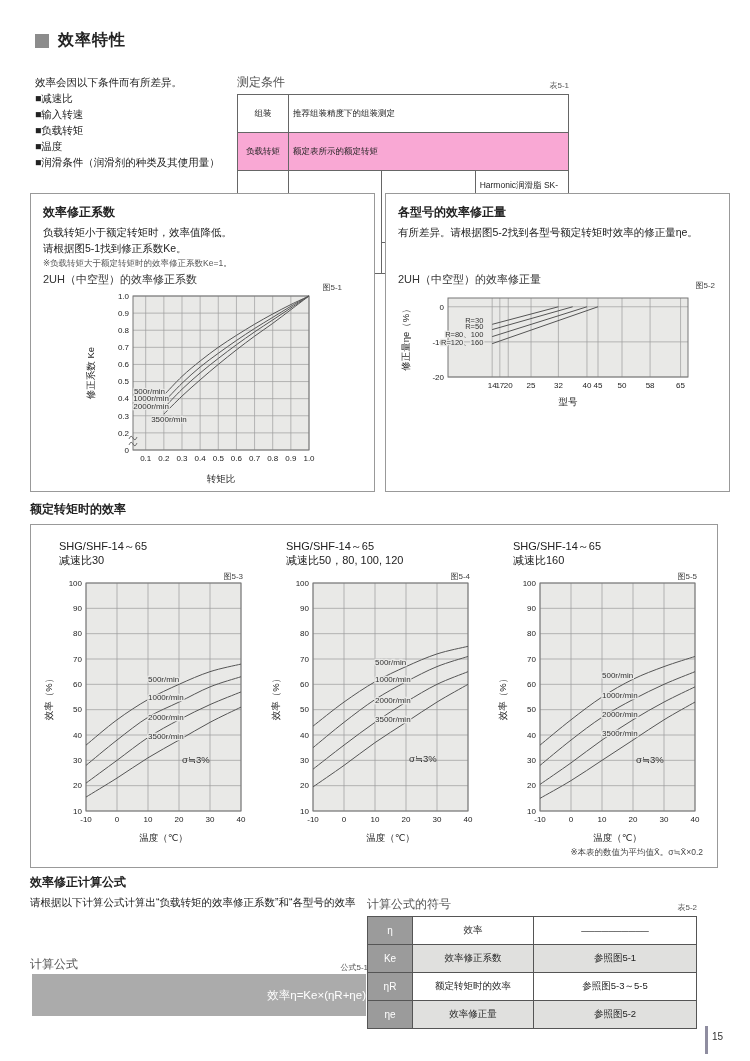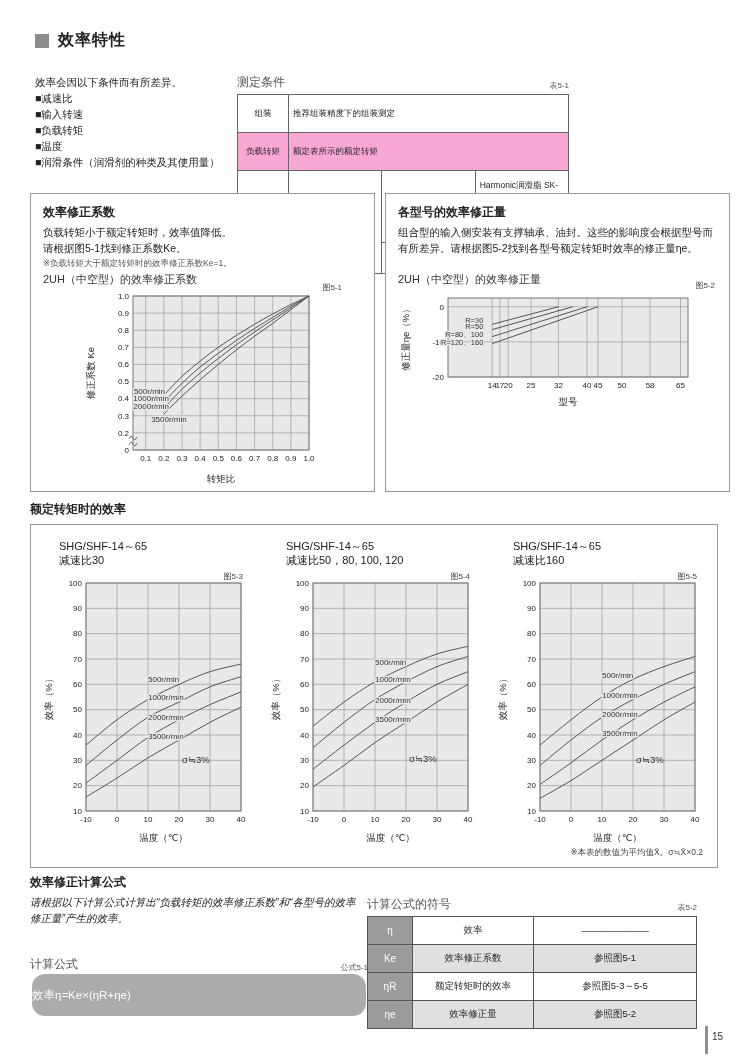--- a/index.html
+++ b/index.html
@@ -32,24 +32,24 @@
   .figtag{position:absolute;font-size:8px;color:#444;}
   svg{position:absolute;overflow:visible;}
   
   .midtitle{position:absolute;left:30px;top:501px;font-size:12px;font-weight:bold;}
   .midbox{position:absolute;left:30px;top:524px;width:686px;height:342px;border:1px solid #999;background:#fff;}
   .cg-head{position:absolute;top:14px;width:190px;font-size:11px;line-height:14px;color:#222;}
   .cg-tag{position:absolute;top:46px;width:184px;text-align:right;font-size:8px;color:#444;}
   .midnote{position:absolute;right:14px;bottom:8px;font-size:8.5px;color:#444;}
   
   .calctitle{position:absolute;left:30px;top:874px;font-size:12px;font-weight:bold;}
-  .calcbody{position:absolute;left:30px;top:894px;font-size:10.5px;line-height:16px;white-space:nowrap;color:#222;font-style:italic;}
+  .calcbody{position:absolute;left:30px;top:894px;font-size:10.5px;line-height:16px;white-space:nowrap;color:#222;}
   .calc-label-row{position:absolute;left:30px;top:956px;width:338px;display:flex;justify-content:space-between;align-items:flex-end;}
   .formulabox{position:absolute;left:32px;top:974px;width:334px;height:42px;background:#ababab;
-              display:flex;align-items:center;justify-content:flex-start;color:#fff;font-size:11.5px;border-radius:13px;}
+              display:flex;align-items:center;justify-content:flex-end;color:#fff;font-size:11.5px;}
   
   .symsec{position:absolute;left:367px;top:896px;width:330px;}
   table.t2{border-collapse:collapse;width:100%;margin-top:3px;font-size:9.5px;table-layout:fixed;}
   table.t2 td{border:1px solid #555;text-align:center;height:27px;padding:0 4px;}
   table.t2 td.sym{background:#9b9b9b;color:#fff;width:36px;font-size:10px;}
   table.t2 td.nm{width:112px;}
   table.t2 tr.alt td.nm,table.t2 tr.alt td.ref{background:#e0e0de;}
   table.t2 .refline{color:#333;letter-spacing:0;}
   
   .pagebar{position:absolute;left:705px;top:1026px;width:3px;height:28px;background:#8f8da0;}
@@ -168,21 +168,20 @@
         <text x="68.14432989690722" y="135.76823875" text-anchor="start" font-size="8" fill="#333" stroke="#e9e9e7" stroke-width="2.5" style="paint-order:stroke">3500r/min</text>
         <text x="138" y="196" text-anchor="middle" font-size="9.5" fill="#222">转矩比</text>
         <text x="11" y="87" text-anchor="middle" font-size="9.5" fill="#222" transform="rotate(-90 11 87)">修正系数 Ke</text>
         <path d="M46 153 q2 -5 4 -1 t4 -1 M46 159 q2 -5 4 -1 t4 -1" fill="none" stroke="#555" stroke-width="0.8"></path>
       </svg>
   </div>
 
   <div class="panel" style="left:385px;top:193px;width:343px;height:297px;">
     <div class="ptitle">各型号的效率修正量</div>
     <div class="pbody">
-      <div>组合型的输入侧安装有支撑轴承、油封。这些的影响度会根据型号而</div>
       <div>有所差异。请根据图5-2找到各型号额定转矩时效率的修正量ηe。</div>
     </div>
     <div class="psub" style="top:78px;">2UH（中空型）的效率修正量</div>
     <div class="figtag" style="right:14px;top:86px;">图5-2</div>
     <svg width="330" height="123" style="left:12px;top:92px;">
         <rect x="50" y="12" width="240" height="79" fill="#e9e9e7"></rect>
         <line x1="94.16" y1="12" x2="94.16" y2="91" stroke="#9c9c9c" stroke-width="0.7"></line>
         <text x="94.16" y="102" text-anchor="middle" font-size="8" fill="#222">14</text>
         <line x1="101.84" y1="12" x2="101.84" y2="91" stroke="#9c9c9c" stroke-width="0.7"></line>
         <text x="101.84" y="102" text-anchor="middle" font-size="8" fill="#222">17</text>
@@ -382,21 +381,20 @@
         <text x="122.5" y="272" text-anchor="middle" font-size="9.5" fill="#222">温度（℃）</text>
         <text x="11" y="128" text-anchor="middle" font-size="9.5" fill="#222" transform="rotate(-90 11 128)">效率（%）</text>
       </svg>
 
     <div class="midnote">※本表的数值为平均值X̄。σ≒X̄×0.2</div>
   </div>
 
   <div class="calctitle">效率修正计算公式</div>
   <div class="calcbody">
     <div>请根据以下计算公式计算出“负载转矩的效率修正系数”和“各型号的效率</div>
-    <div>修正量”产生的效率。</div>
   </div>
   <div class="calc-label-row">
     <span class="sec-label">计算公式</span>
     <span class="tag">公式5-1</span>
   </div>
   <div class="formulabox">
     <span>效率η=Ke×(ηR+ηe)</span>
   </div>
 
   <div class="symsec">

